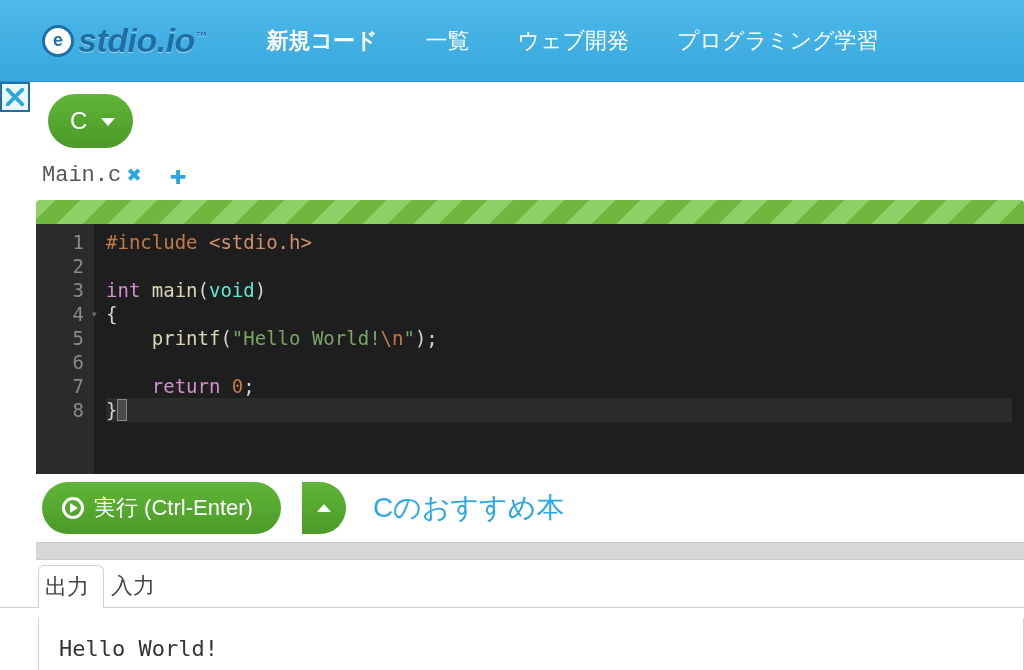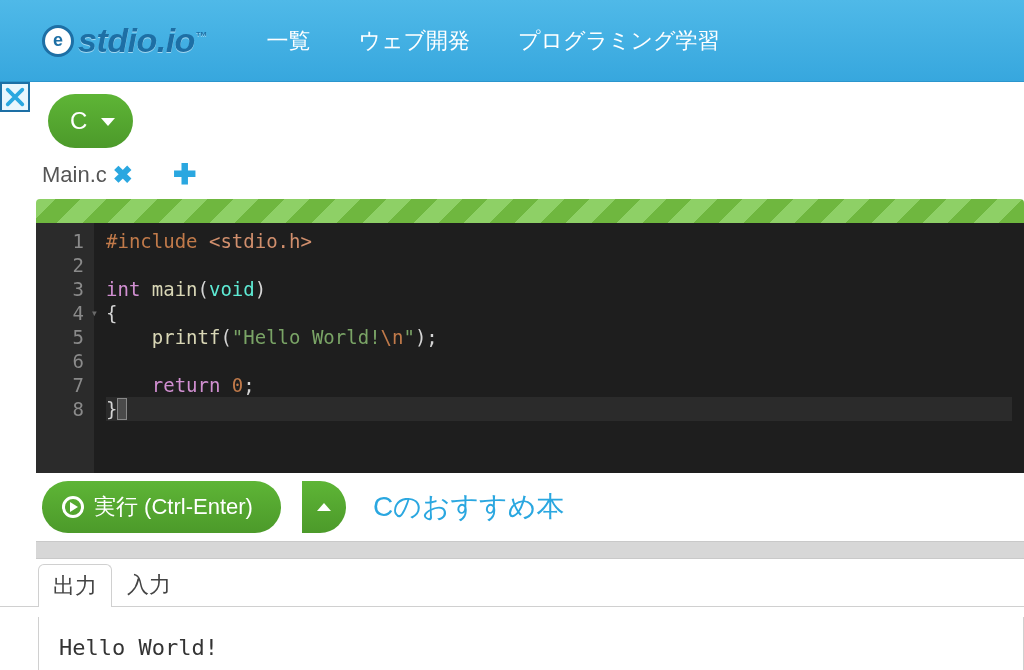--- a/index.html
+++ b/index.html
@@ -113,24 +113,24 @@
     font-size: 22px;
     color: #333;
     outline: none;
   }
   .title-input::placeholder { color: #9aa3aa; }
 
   
   .filetabs {
     display: flex;
     align-items: center;
-    gap: 12px;
     padding: 10px 0 8px 42px;
     font-size: 22px;
     color: #555;
+    font-family: Liberation Mono, monospace;
   }
   .filetab {
     display: flex; align-items: center; gap: 6px;
     cursor: pointer;
   }
   .file-close {
     color: #2aa7e0;
     font-weight: 700;
     font-size: 24px;
     cursor: pointer;
@@ -274,21 +274,21 @@
   .btabs {
     display: flex;
     align-items: flex-end;
     padding: 4px 0 0 38px;
     border-bottom: 1px solid #d0d0d0;
     gap: 0;
     font-size: 22px;
     color: #444;
   }
   .btab {
-    padding: 6px 14px 6px 14px;
+    padding: 6px 14px 6px 6px;
     border: 1px solid transparent;
     border-bottom: none;
     cursor: pointer;
     display: flex; align-items: center; gap: 8px;
   }
   .btab.active {
     border-color: #d0d0d0;
     border-radius: 6px 6px 0 0;
     background: #fff;
     position: relative;
@@ -323,20 +323,21 @@
 <body>
 
 <div class="header">
   <div class="logo">
     <div class="logo-mark">e</div>
     <span class="logo-text">
       <span>stdio.io</span><span class="logo-tm">™</span>
     </span>
   </div>
   <nav class="nav">
+    <a class="active">新規コード</a>
     <a>一覧</a>
     <a>ウェブ開発</a>
     <a>プログラミング学習</a>
   </nav>
 </div>
 
 <div class="subrow">
   <div class="close-x">
     <svg viewBox="0 0 24 24">
       <path d="M4 4 L20 20 M20 4 L4 20" stroke="#2aa7e0" stroke-width="4" stroke-linecap="round"></path>

